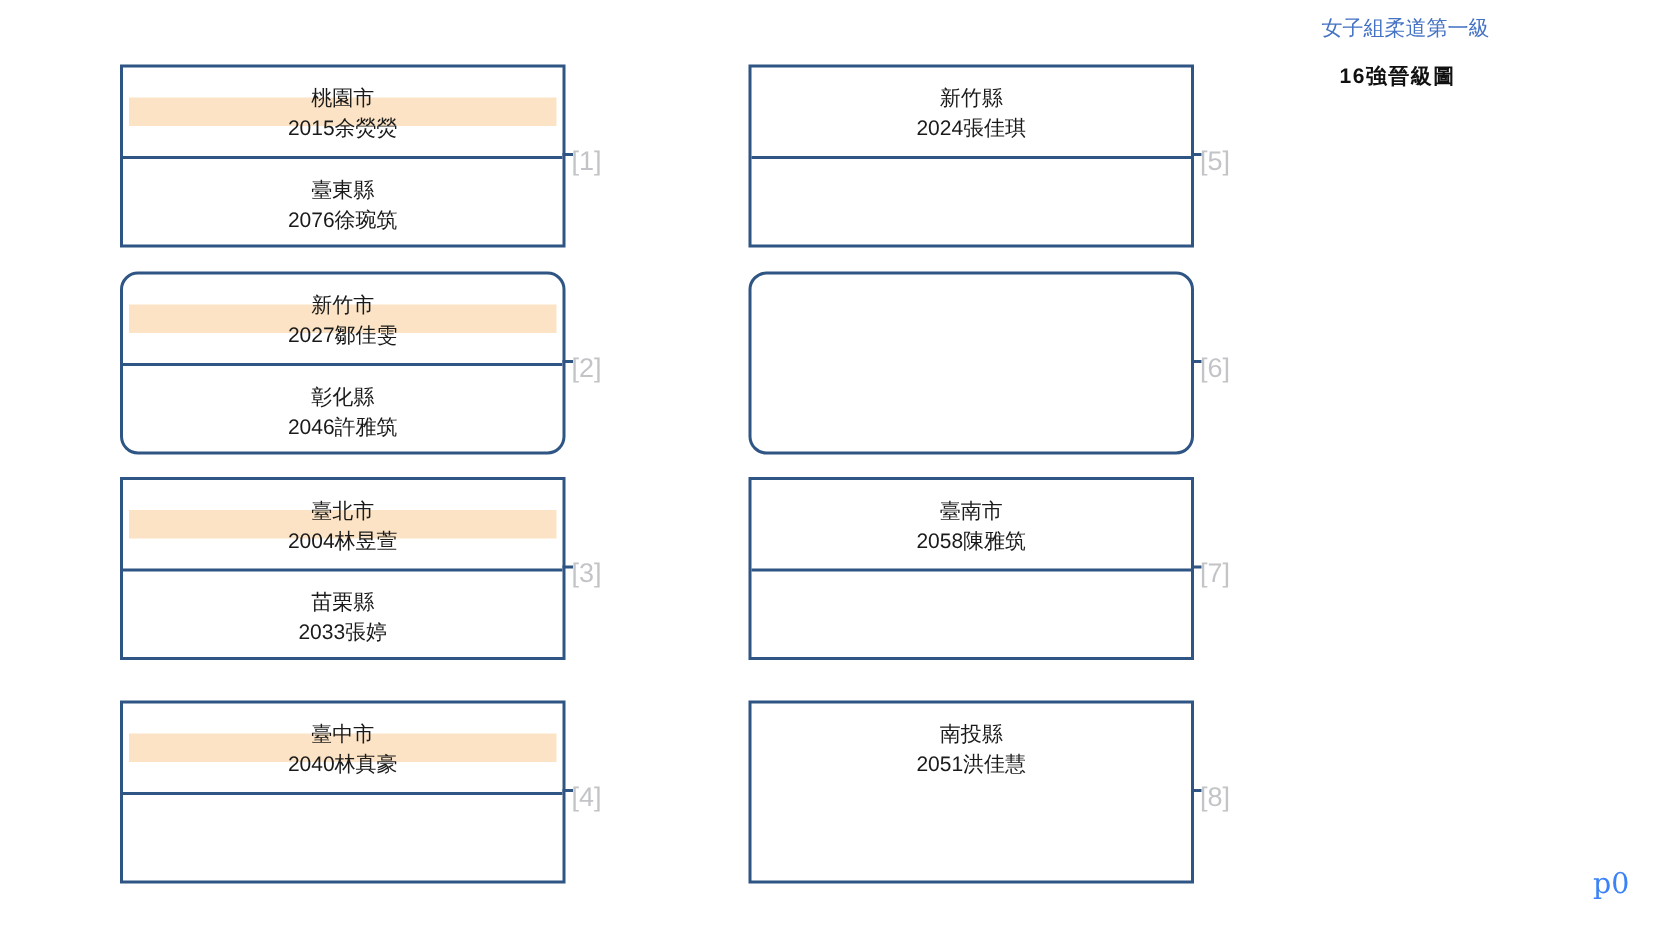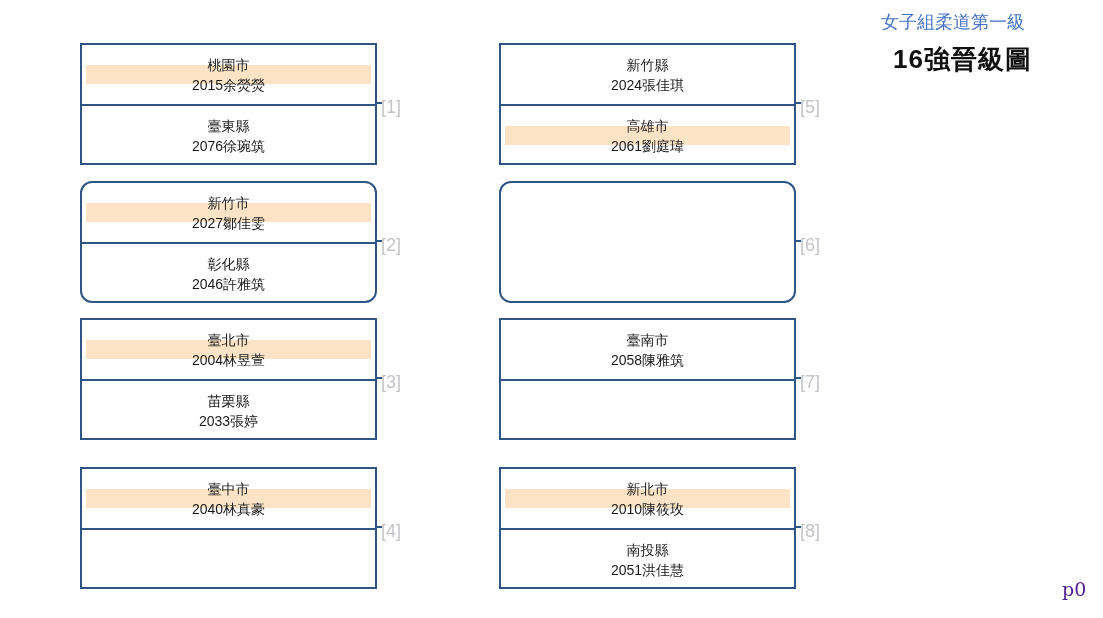--- a/index.html
+++ b/index.html
@@ -14,30 +14,30 @@
     height: 618px;
     background: #ffffff;
     overflow: hidden;
   }
 
   
   .category-link {
     position: absolute;
     left: 881px;
     top: 10px;
-    font-size: 18px;
+    font-size: 14px;
     color: #4472C4;
     text-decoration: none;
     cursor: pointer;
   }
   .page-title {
     position: absolute;
     left: 893px;
     top: 42px;
-    font-size: 26px;
+    font-size: 14px;
     font-weight: bold;
     color: #111111;
     letter-spacing: 1px;
   }
 
   
   .match {
     position: absolute;
     width: 293px;
     height: 118px;
@@ -90,21 +90,21 @@
     color: #C3C4C8;
     white-space: nowrap;
   }
 
   .page-marker {
     position: absolute;
     left: 1062px;
     top: 578px;
     font-family: "DejaVu Serif", serif;
     font-size: 19px;
-    color: #4c1d95;
+    color: #3b82f6;
   }
 </style>
 </head>
 <body>
 
 <div id="page">
 
   <a class="category-link">女子組柔道第一級</a>
   <div class="page-title">16強晉級圖</div>
 
@@ -176,26 +176,20 @@
     <div class="match-label">[4]</div>
   </div>
 
   <div class="match col-right row-0">
     <div class="slot top">
       <div class="slot-inner">
         <div class="slot-line">新竹縣</div>
         <div class="slot-line">2024張佳琪</div>
       </div>
     </div>
-    <div class="slot bottom">
-      <div class="slot-inner highlighted">
-        <div class="slot-line">高雄市</div>
-        <div class="slot-line">2061劉庭瑋</div>
-      </div>
-    </div>
     <div class="divider-tick"></div>
     <div class="match-label">[5]</div>
   </div>
 
   <div class="match col-right row-1">
     <div class="slot bottom">
       <div class="slot-inner">
         <div class="slot-line"></div>
         <div class="slot-line"></div>
       </div>
@@ -215,26 +209,20 @@
       <div class="slot-inner">
         <div class="slot-line"></div>
         <div class="slot-line"></div>
       </div>
     </div>
     <div class="divider-tick"></div>
     <div class="match-label">[7]</div>
   </div>
 
   <div class="match col-right row-3">
-    <div class="slot top">
-      <div class="slot-inner highlighted">
-        <div class="slot-line">新北市</div>
-        <div class="slot-line">2010陳筱玫</div>
-      </div>
-    </div>
     <div class="slot bottom">
       <div class="slot-inner">
         <div class="slot-line">南投縣</div>
         <div class="slot-line">2051洪佳慧</div>
       </div>
     </div>
     <div class="divider-tick"></div>
     <div class="match-label">[8]</div>
   </div>
 

